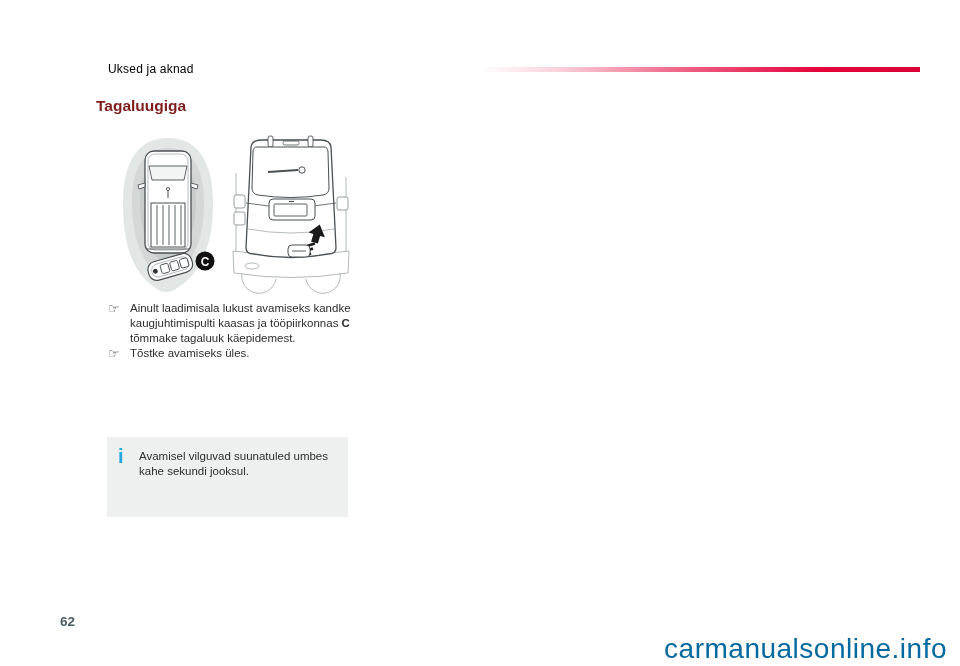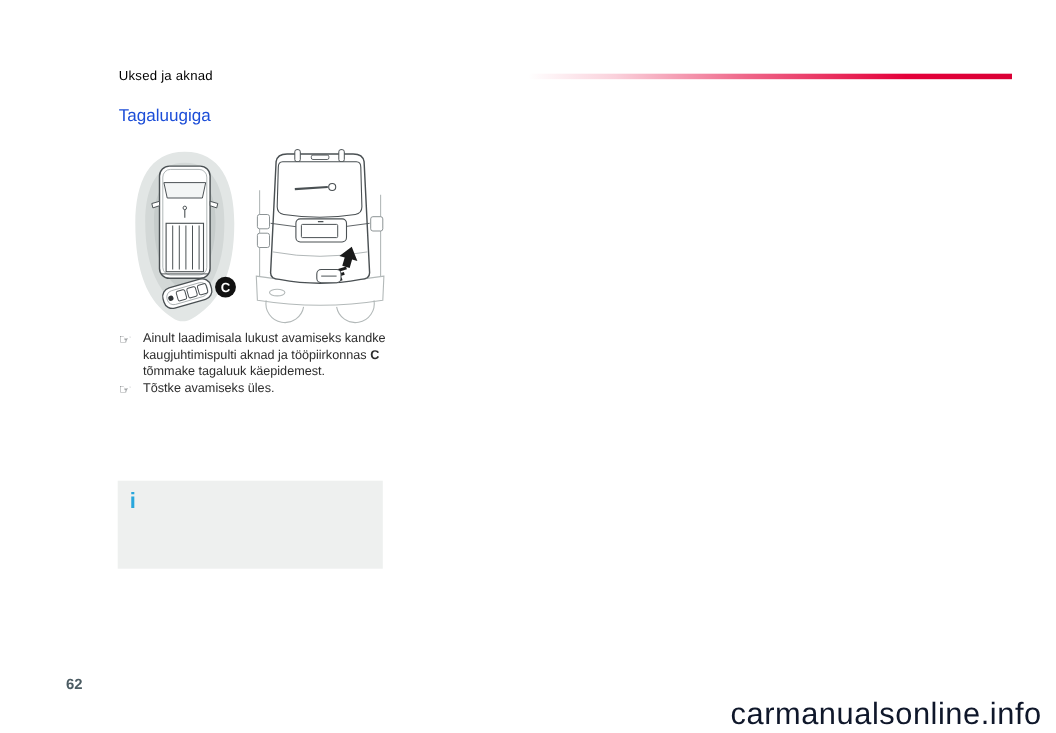--- a/index.html
+++ b/index.html
@@ -9,21 +9,21 @@
   }
   .header-label{
     position:absolute;left:108px;top:62px;font-size:12px;color:#000000;letter-spacing:.2px;
   }
   .red-rule{
     position:absolute;left:480px;top:67px;width:440px;height:5px;
     background:linear-gradient(90deg, rgba(228,0,58,0) 0%, rgba(228,0,58,.18) 18%,
                rgba(228,0,58,.6) 45%, #e4003a 78%, #da0035 100%);
   }
   .section-title{
-    position:absolute;left:108px;top:97px;font-size:15.5px;font-weight:normal;color:#1d4ed8;
+    position:absolute;left:96px;top:97px;font-size:15.5px;font-weight:bold;color:#7f1d1d;
   }
   .figures{position:absolute;left:108px;top:133px;width:246px;height:168px;display:flex;}
   .figures svg{display:block;}
   .instructions{
     position:absolute;left:108px;top:301px;width:252px;font-size:11.5px;line-height:15px;color:#2d2d2d;
   }
   .instruction{display:flex;align-items:flex-start;}
   .bullet{
     width:14px;margin-right:8px;flex:0 0 auto;font-size:13px;line-height:15px;color:#4c5256;
   }
@@ -35,21 +35,21 @@
   }
   .info-icon{
     flex:0 0 auto;width:21px;font-weight:bold;font-size:20px;line-height:18px;color:#29a7dc;
     font-family:"Liberation Sans", sans-serif;
   }
   .info-text{font-size:11.5px;line-height:15px;color:#2d2d2d;padding-top:2px;width:196px;}
   .page-number{
     position:absolute;left:60px;top:614px;font-size:13.5px;font-weight:bold;color:#4b5b62;
   }
   .watermark{
-    position:absolute;right:13px;bottom:1px;font-size:28px;color:#0f172a;letter-spacing:.5px;
+    position:absolute;right:13px;bottom:1px;font-size:28px;color:#0369a1;letter-spacing:.5px;
   }
 </style>
 </head>
 <body>
 
 <div class="page">
 
   <div class="header-label">Uksed ja aknad</div>
 
   <div class="red-rule"></div>
@@ -133,29 +133,30 @@
       <line x1="75" y1="123" x2="83" y2="120.5" stroke="#1a1a1a" stroke-width="2.6"></line>
 
       <rect x="60" y="112" width="22" height="12" rx="4" fill="#ffffff" stroke="#4a5053" stroke-width="1"></rect>
       <line x1="64" y1="118" x2="78" y2="118" stroke="#4a5053" stroke-width="0.9"></line>
     </svg>
   </div>
 
   <div class="instructions">
     <div class="instruction">
       <span class="bullet">☞</span>
-      <span class="txt"><span>Ainult laadimisala lukust avamiseks kandke kaugjuhtimispulti aknad ja tööpiirkonnas </span><span class="bold-c">C</span><span> tõmmake tagaluuk käepidemest.</span></span>
+      <span class="txt"><span>Ainult laadimisala lukust avamiseks kandke kaugjuhtimispulti kaasas ja tööpiirkonnas </span><span class="bold-c">C</span><span> tõmmake tagaluuk käepidemest.</span></span>
     </div>
     <div class="instruction">
       <span class="bullet">☞</span>
       <span class="txt">Tõstke avamiseks üles.</span>
     </div>
   </div>
 
   <div class="info-box">
     <span class="info-icon">i</span>
+    <span class="info-text">Avamisel vilguvad suunatuled umbes kahe sekundi jooksul.</span>
   </div>
 
   <div class="page-number">62</div>
 
   <div class="watermark">carmanualsonline.info</div>
 
 </div>
 
 </body></html>

